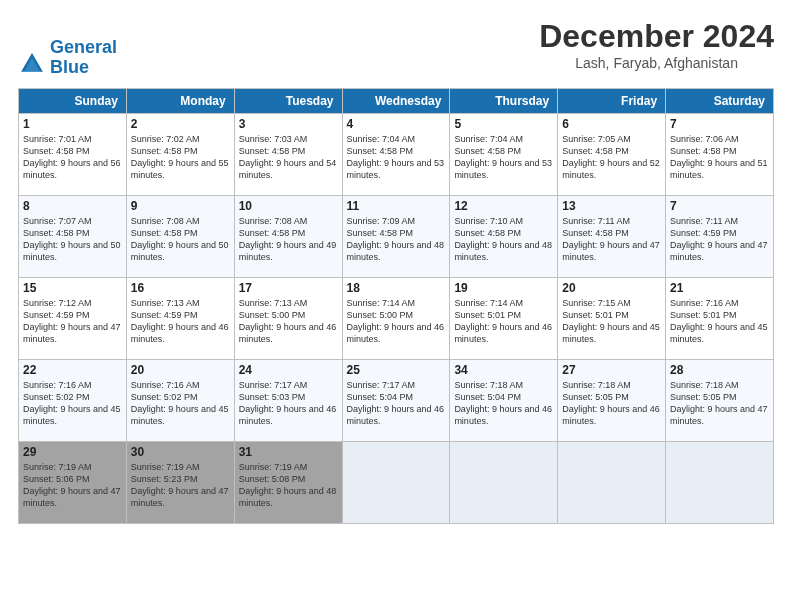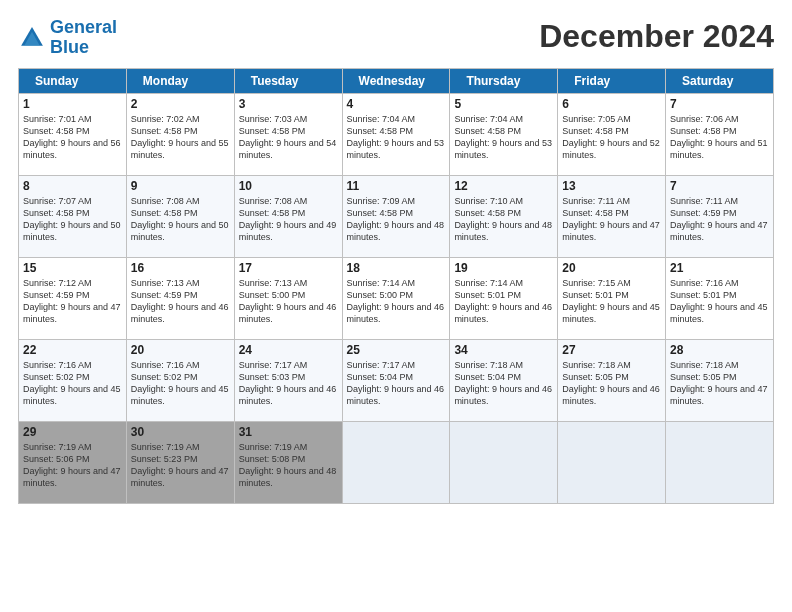--- a/index.html
+++ b/index.html
@@ -17,21 +17,22 @@
       background: #fff;
     }
     .header {
       display: flex;
       justify-content: space-between;
       align-items: flex-start;
       margin-bottom: 10px;
     }
     .logo {
       display: flex;
-      align-items: center;
+      align-items: flex-end;
+      margin-top: 20px;
     }
     .logo-text {
       font-size: 18px;
       font-weight: bold;
       color: #333;
       line-height: 1.1;
     }
     .logo-text span {
       color: #1a6faf;
     }
@@ -55,22 +56,22 @@
     .calendar {
       width: 100%;
       border-collapse: collapse;
       table-layout: fixed;
     }
     .calendar th {
       background: #1a6faf;
       color: #fff;
       font-size: 12px;
       font-weight: bold;
-      padding: 5px 16px;
-      text-align: left;
+      padding: 5px 8px;
+      text-align: right;
       border: 1px solid #c0c0c0;
     }
     .calendar td {
       vertical-align: top;
       border: 1px solid #c0c0c0;
       padding: 3px 4px;
       font-size: 9.5px;
       color: #333;
       background: #fff;
       height: 82px;
@@ -107,20 +108,21 @@
         <polygon points="18,4 32,28 4,28" fill="#1a6faf"></polygon>
         <polygon points="18,10 28,28 8,28" fill="#4a9fd4" opacity="0.5"></polygon>
       </svg>
       <div class="logo-text">
         <div><span>General</span></div>
         <div style="color:#1a6faf;"><span>Blue</span></div>
       </div>
     </div>
     <div class="title-block">
       <div class="month-title">December 2024</div>
+      <div class="location-title">Lash, Faryab, Afghanistan</div>
     </div>
   </div>
 
   <table class="calendar">
     <thead>
       <tr>
       <th>Sunday</th>
           <th>Monday</th>
           <th>Tuesday</th>
           <th>Wednesday</th>

